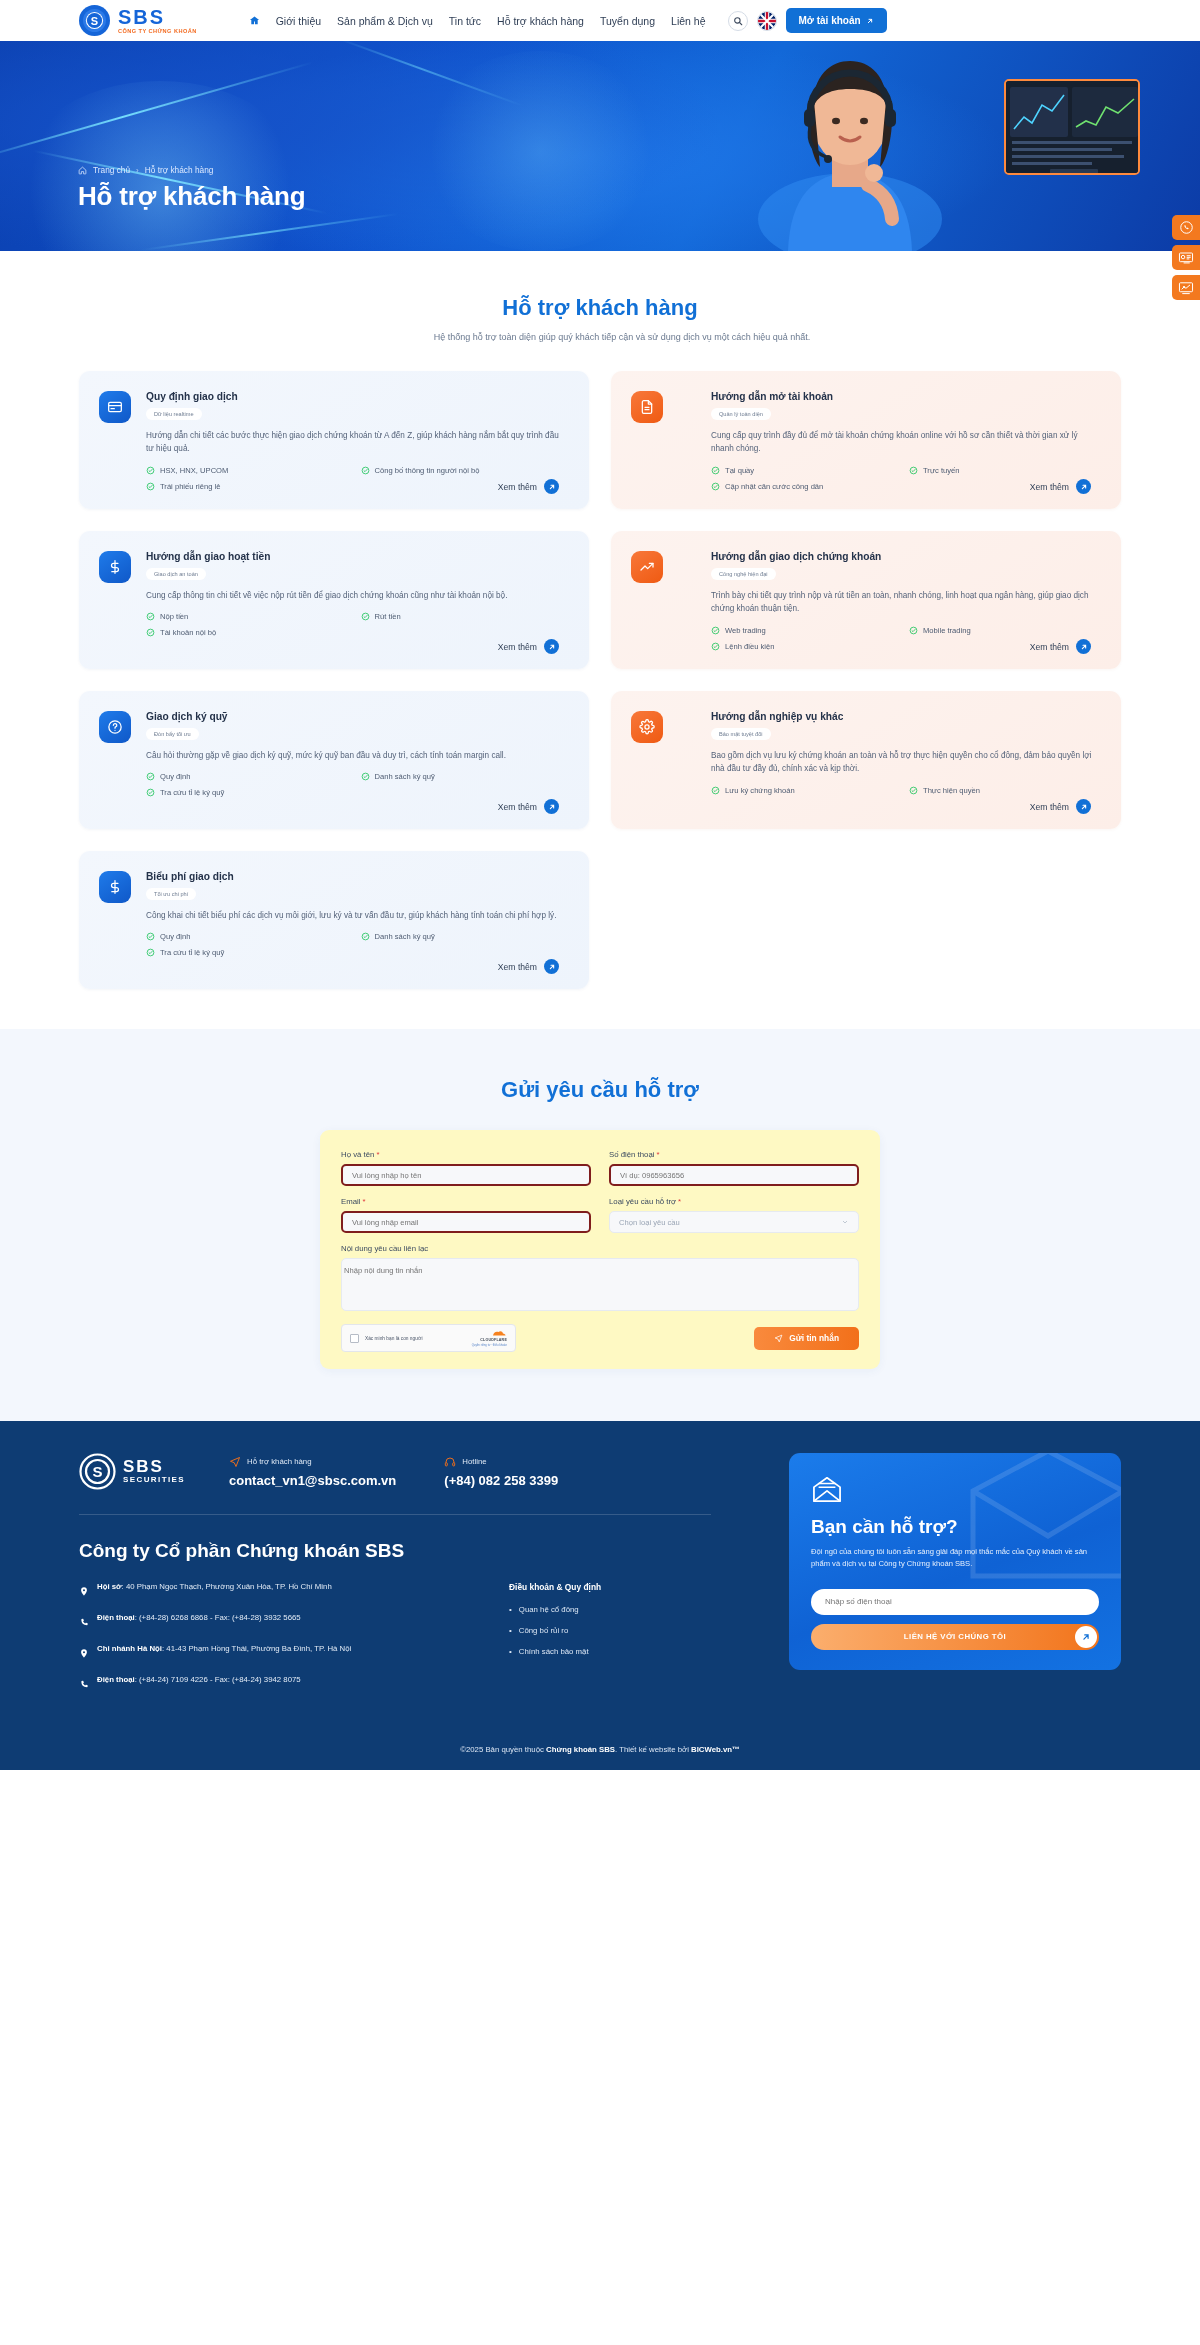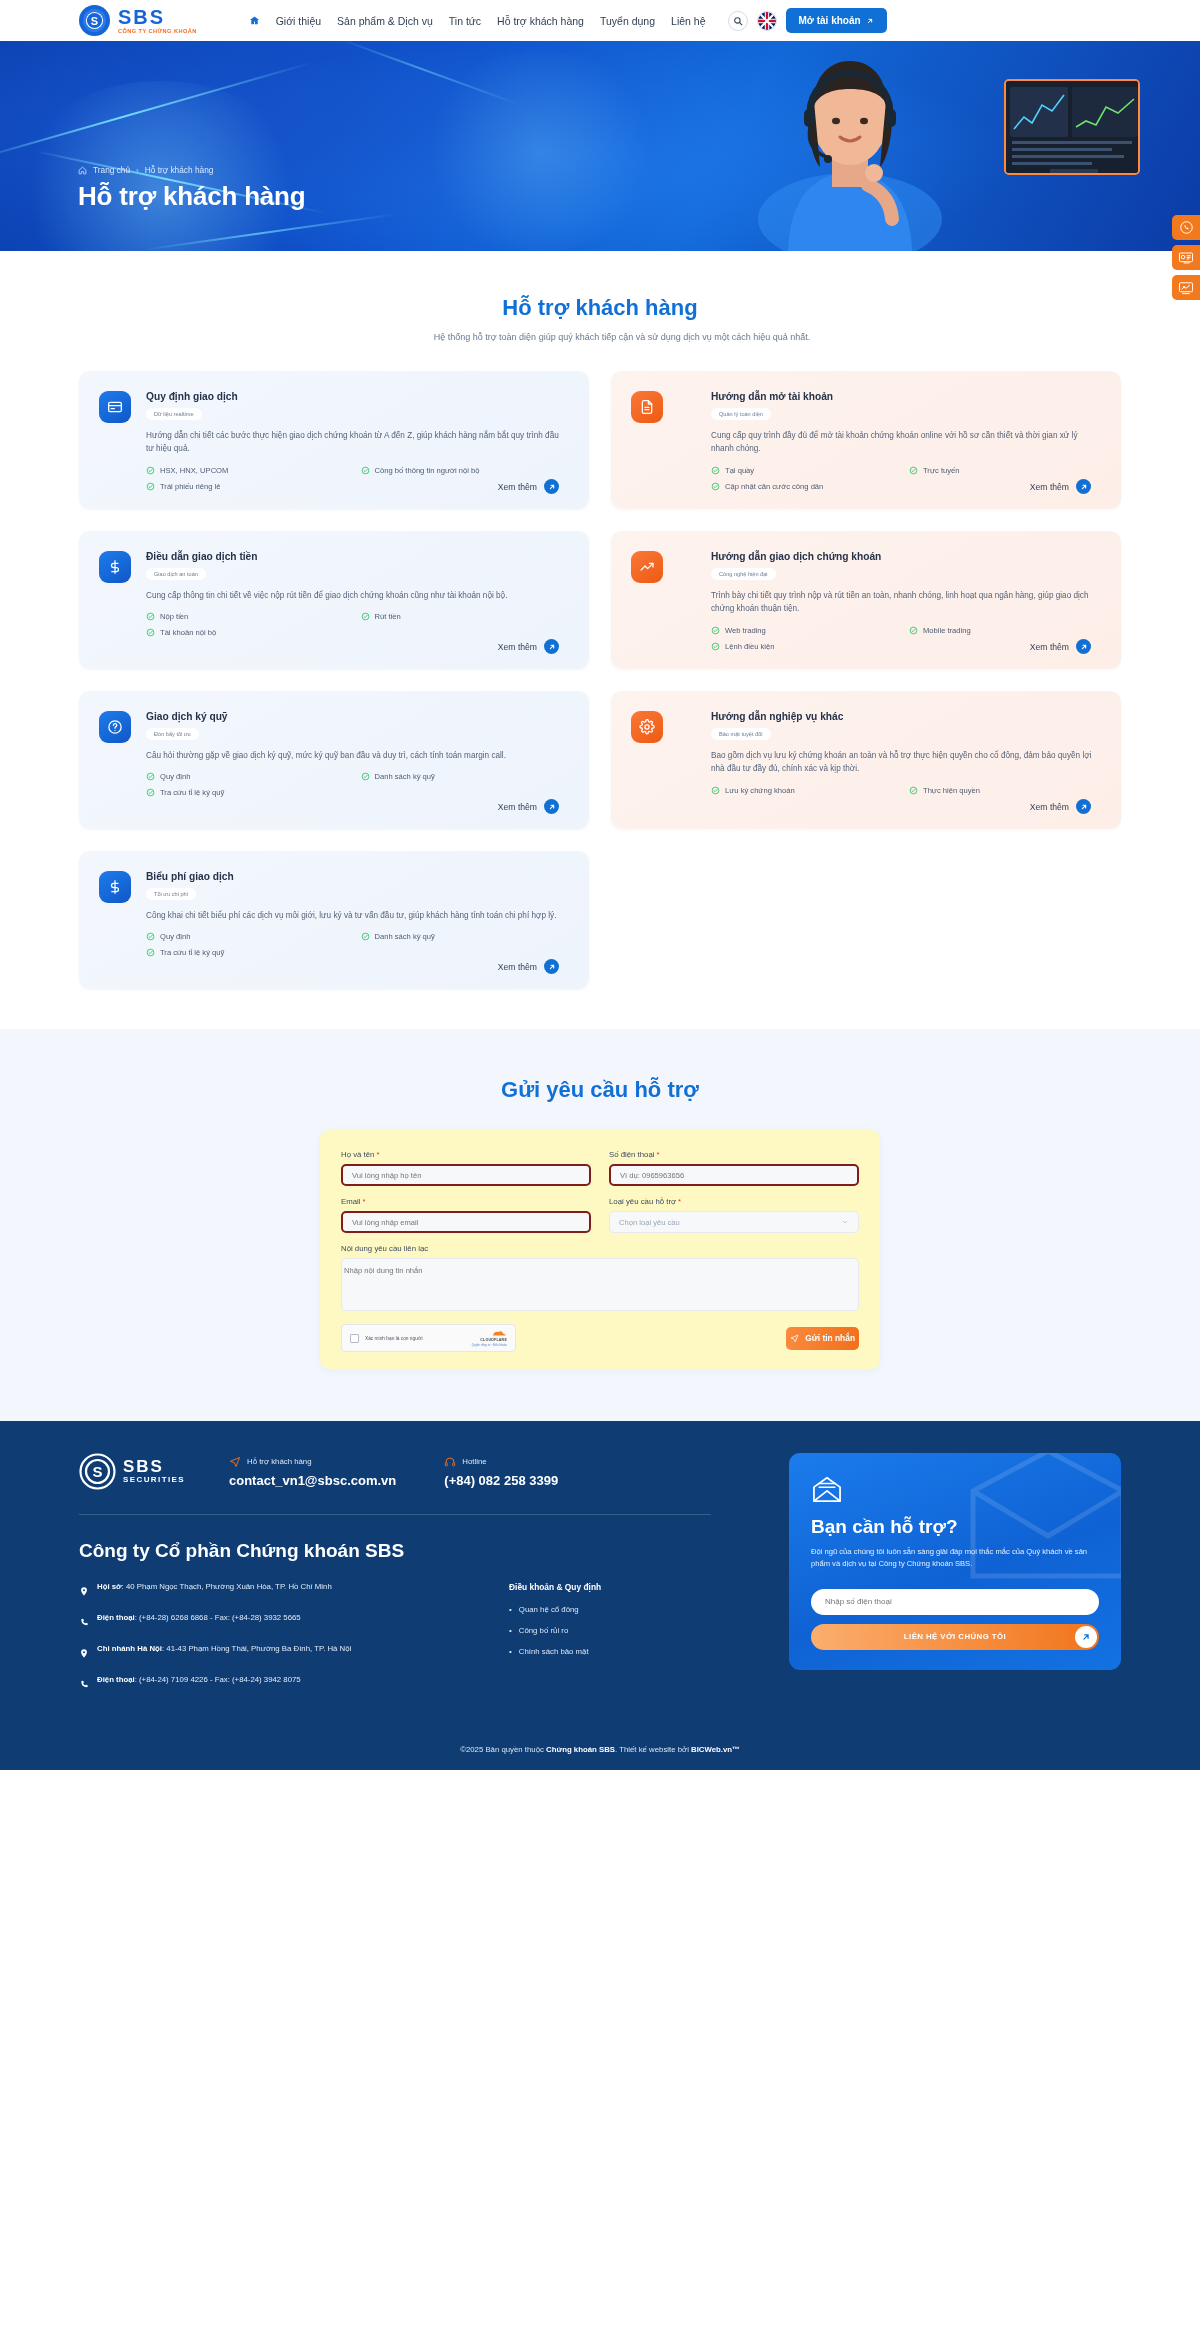--- a/index.html
+++ b/index.html
@@ -204,21 +204,21 @@
     justify-content: space-between;
   }
   .captcha-left { display: flex; align-items: center; gap: 6px; }
   .cb { width: 9px; height: 9px; border: 1px solid #b6bcc6; background: #fff; border-radius: 1px; }
   .captcha-left span { font-size: 4.8px; color: #4a5568; }
   .cf { display: flex; flex-direction: column; align-items: flex-end; gap: 1px; }
   .cf .cf-name { font-size: 3.6px; font-weight: 700; color: #404a57; letter-spacing: .2px; }
   .cf .cf-links { font-size: 2.8px; color: #5a86c9; }
   .btn-send {
     background: linear-gradient(92deg, #f98a3d 0%, #f2701a 100%); color: #fff;
-    border: none; border-radius: 5px; height: 23px; padding: 0 4px; cursor: pointer;
+    border: none; border-radius: 5px; height: 23px; padding: 0 20px; cursor: pointer;
     display: flex; align-items: center; gap: 6px; font-size: 8.4px; font-weight: 600;
     font-family: inherit;
   }
 
   
   .footer { background: #0e3c73; color: #fff; padding: 32px 0 0; position: relative; }
   .footer-inner { width: 1042px; margin: 0 auto; display: flex; gap: 0; }
   .footer-left { width: 662px; padding-right: 30px; }
   .f-top { display: flex; align-items: center; gap: 0; }
   .f-logo { display: flex; align-items: center; gap: 7px; width: 150px; }
@@ -514,21 +514,21 @@
     </div>
         </div>
         <div class="card blue">
     <div class="card-icon">
             <svg width="16" height="16" viewBox="0 0 24 24" fill="none" stroke="#fff" stroke-width="1.9" stroke-linecap="round" stroke-linejoin="round">
               <path d="M12 2.6v18.8"></path>
               <path d="M16.4 6.6H9.9a3.1 3.1 0 0 0 0 6.2h4.2a3.1 3.1 0 0 1 0 6.2H7.2"></path>
             </svg>
           </div>
     <div class="card-body">
-      <div class="card-title">Điều dẫn giao dịch tiền</div>
+      <div class="card-title">Hướng dẫn giao hoạt tiền</div>
       <div><span class="card-badge">Giao dịch an toàn</span></div>
       <div class="card-desc">Cung cấp thông tin chi tiết về việc nộp rút tiền để giao dịch chứng khoán cũng như tài khoản nội bộ.</div>
       <div class="feat-grid">
         <div class="feat">
                 <svg class="chk" viewBox="0 0 24 24" fill="none" stroke="#22c55e" stroke-width="2.2">
                   <circle cx="12" cy="12" r="9"></circle>
                   <path d="M8 12.4l2.7 2.6L16.4 9" stroke-linecap="round" stroke-linejoin="round"></path>
                 </svg>
                 <span>Nộp tiền</span>
               </div>

